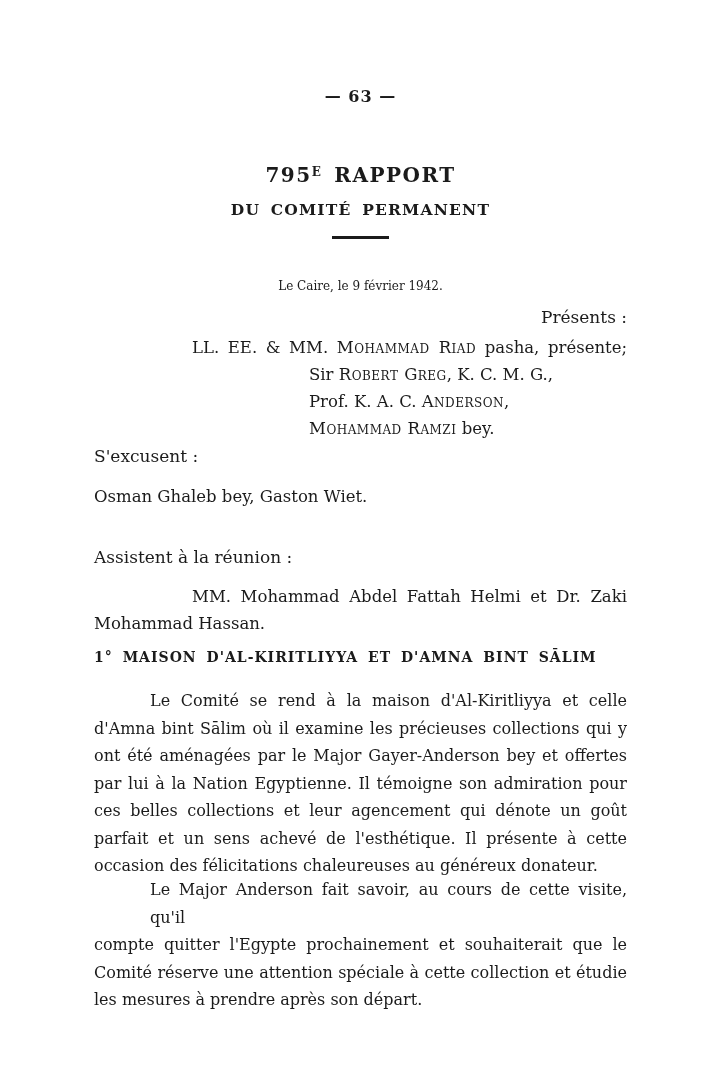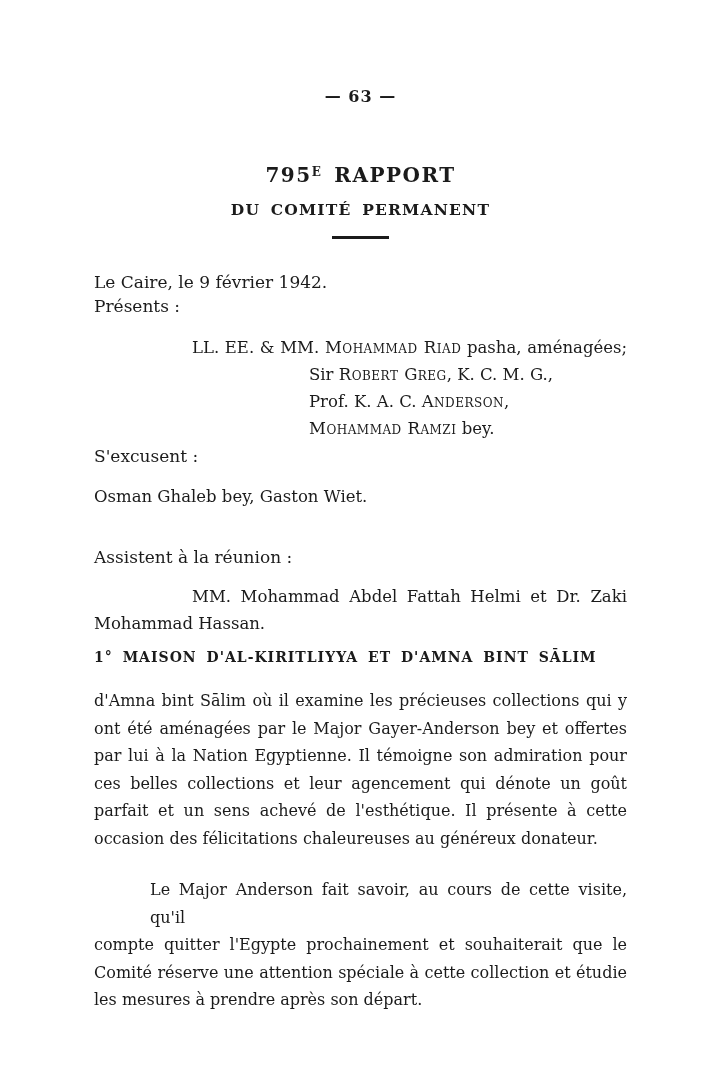--- a/index.html
+++ b/index.html
@@ -25,28 +25,28 @@
   .report-title sup { font-size:12px; vertical-align:6px; letter-spacing:0; }
   .report-subtitle {
     top:200px; text-align:center;
     font-size:15.5px; font-weight:700; letter-spacing:1.2px; word-spacing:4px;
   }
   .title-rule {
     top:236px; left:332px; width:57px; height:3px;
     background:#1b1b1b;
   }
   .dateline {
-    top:272px; text-align:left;
-    font-size:17px; padding-right:1px;
+    top:279px; text-align:center;
+    font-size:12px; padding-right:1px;
   }
 
   .att-label {
     font-size:17px;
   }
-  .lbl-presents { top:296px; }
+  .lbl-presents { top:307px;text-align:right; }
   .lbl-excused  { top:446px; }
   .lbl-assist   { top:547px; }
 
   .att-lines { font-size:16.5px; line-height:27px; }
   .presents-lines { top:334px; }
   .excused-lines  { top:483px; }
   .assist-lines   { top:583px; }
 
   .att-first {
     margin-left:98px;
@@ -80,21 +80,21 @@
 
 <div class="abs col report-subtitle">DU COMITÉ PERMANENT</div>
 
 <div class="abs title-rule"></div>
 
 <div class="abs col dateline">Le Caire, le 9 février 1942.</div>
 
 <div class="abs col att-label lbl-presents">Présents :</div>
 
 <div class="abs col att-lines presents-lines">
-  <div class="att-first"><span>LL. EE. &amp; MM. </span><span class="sc">Mohammad Riad</span><span> pasha, aménagées;</span></div>
+  <div class="att-first"><span>LL. EE. &amp; MM. </span><span class="sc">Mohammad Riad</span><span> pasha, présente;</span></div>
   <div class="att-cont-deep"><span>Sir </span><span class="sc">Robert Greg</span><span>, K. C. M. G.,</span></div>
   <div class="att-cont-deep"><span>Prof. K. A. C. </span><span class="sc">Anderson</span><span>,</span></div>
   <div class="att-cont-deep"><span></span><span class="sc">Mohammad Ramzi</span><span> bey.</span></div>
 </div>
 
 <div class="abs col att-label lbl-excused">S'excusent :</div>
 
 <div class="abs col att-lines excused-lines">
   <div class="att-cont">Osman Ghaleb bey, Gaston Wiet.</div>
 </div>
@@ -102,20 +102,21 @@
 <div class="abs col att-label lbl-assist">Assistent à la réunion :</div>
 
 <div class="abs col att-lines assist-lines">
   <div class="att-first">MM. Mohammad Abdel Fattah Helmi et Dr. Zaki</div>
   <div class="att-cont">Mohammad Hassan.</div>
 </div>
 
 <div class="abs col section-heading"><span>1°</span> <span>MAISON D'AL-KIRITLIYYA ET D'AMNA BINT SĀLIM</span></div>
 
 <div class="abs col para para-1">
+  <div class="jline indent">Le Comité se rend à la maison d'Al-Kiritliyya et celle</div>
   <div class="jline">d'Amna bint Sālim où il examine les précieuses collections qui y</div>
   <div class="jline">ont été aménagées par le Major Gayer-Anderson bey et offertes</div>
   <div class="jline">par lui à la Nation Egyptienne. Il témoigne son admiration pour</div>
   <div class="jline">ces belles collections et leur agencement qui dénote un goût</div>
   <div class="jline">parfait et un sens achevé de l'esthétique. Il présente à cette</div>
   <div class="jline">occasion des félicitations chaleureuses au généreux donateur.</div>
 </div>
 
 <div class="abs col para para-2">
   <div class="jline indent">Le Major Anderson fait savoir, au cours de cette visite, qu'il</div>

